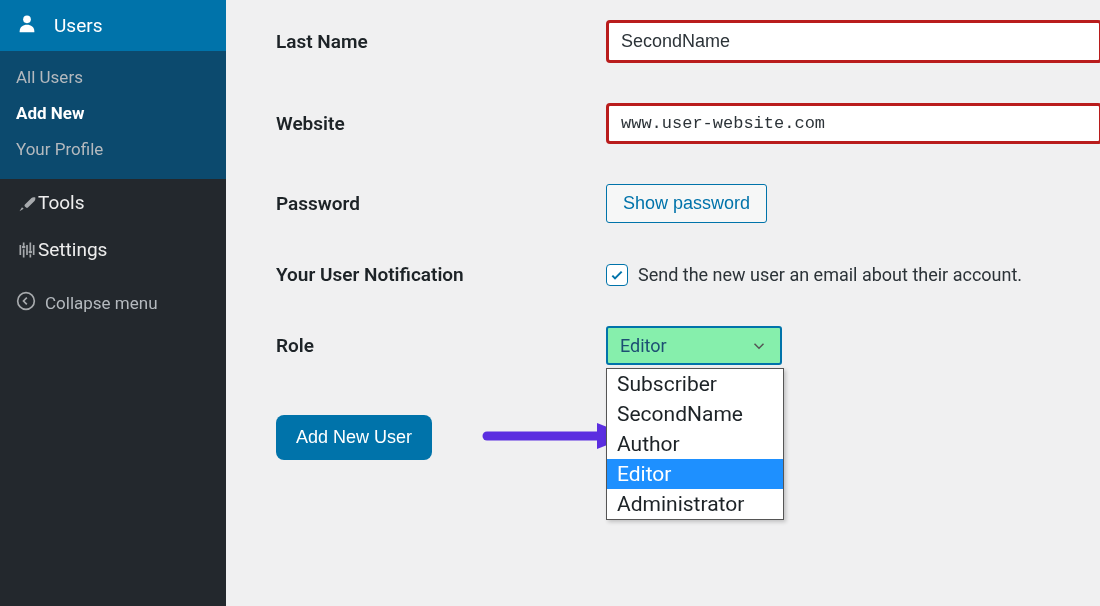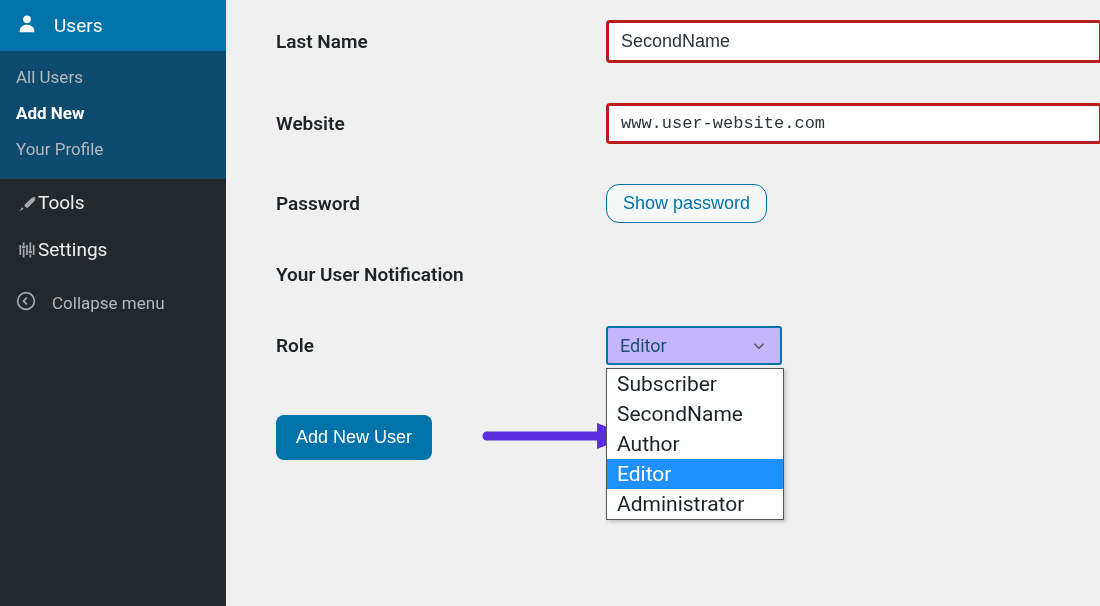--- a/index.html
+++ b/index.html
@@ -58,21 +58,21 @@
       align-items: center;
       color: #eee;
       font-size: 19px;
       cursor: pointer;
     }
     .menu-item .icon { width: 22px; height: 22px; display: flex; align-items: center; justify-content: center; }
     .collapse-item {
       padding: 12px 16px;
       display: flex;
       align-items: center;
-      gap: 16px;
+      gap: 9px;
       color: #b4b9be;
       font-size: 17px;
       cursor: pointer;
       margin-top: 6px;
     }
     .content {
       flex: 1;
       padding: 20px 0 20px 50px;
     }
     .form-row {
@@ -95,21 +95,21 @@
       background: #fff;
       color: #2c3338;
     }
     .form-input.mono { font-family: Liberation Mono, monospace; font-size: 17px; }
     .show-password-btn {
       padding: 8px 16px;
       border: 1px solid #0073aa;
       background: #f6f7f7;
       color: #0073aa;
       font-size: 18px;
-      border-radius: 13px;
+      border-radius: 3px;
       cursor: pointer;
     }
     .checkbox-wrap {
       display: flex;
       align-items: center;
       gap: 10px;
     }
     .checkbox {
       width: 22px;
       height: 22px;
@@ -119,21 +119,21 @@
       display: flex;
       align-items: center;
       justify-content: center;
       cursor: pointer;
     }
     .checkbox svg { width: 16px; height: 16px; }
     .checkbox-label { font-size: 18px; color: #2c3338; }
     .role-select {
       width: 176px;
       border: 2px solid #0073aa;
-      background: #c4b5fd;
+      background: #86efac;
       border-radius: 3px;
       padding: 7px 12px;
       display: flex;
       justify-content: space-between;
       align-items: center;
       cursor: pointer;
       position: relative;
     }
     .role-select-text { font-size: 18px; color: #1d4f73; }
     .dropdown {
@@ -232,20 +232,28 @@
     <input class="form-input mono" type="text" value="www.user-website.com" style="">
   </div>
 
   <div class="form-row">
     <label class="form-label">Password</label>
     <button class="show-password-btn">Show password</button>
   </div>
 
   <div class="form-row">
     <label class="form-label">Your User Notification</label>
+    <div class="checkbox-wrap">
+      <div class="checkbox">
+        <svg viewBox="0 0 24 24">
+            <path d="M5 13l4 4 10-10" fill="none" stroke="#0073aa" stroke-width="3"></path>
+          </svg>
+      </div>
+      <span class="checkbox-label">Send the new user an email about their account.</span>
+    </div>
   </div>
 
   <div class="form-row">
     <label class="form-label">Role</label>
     <div class="role-select">
       <span class="role-select-text">Editor</span>
       <svg viewBox="0 0 24 24" width="18" height="18">
           <path d="M6 9l6 6 6-6" fill="none" stroke="#555" stroke-width="2"></path>
         </svg>
       <div class="dropdown">

